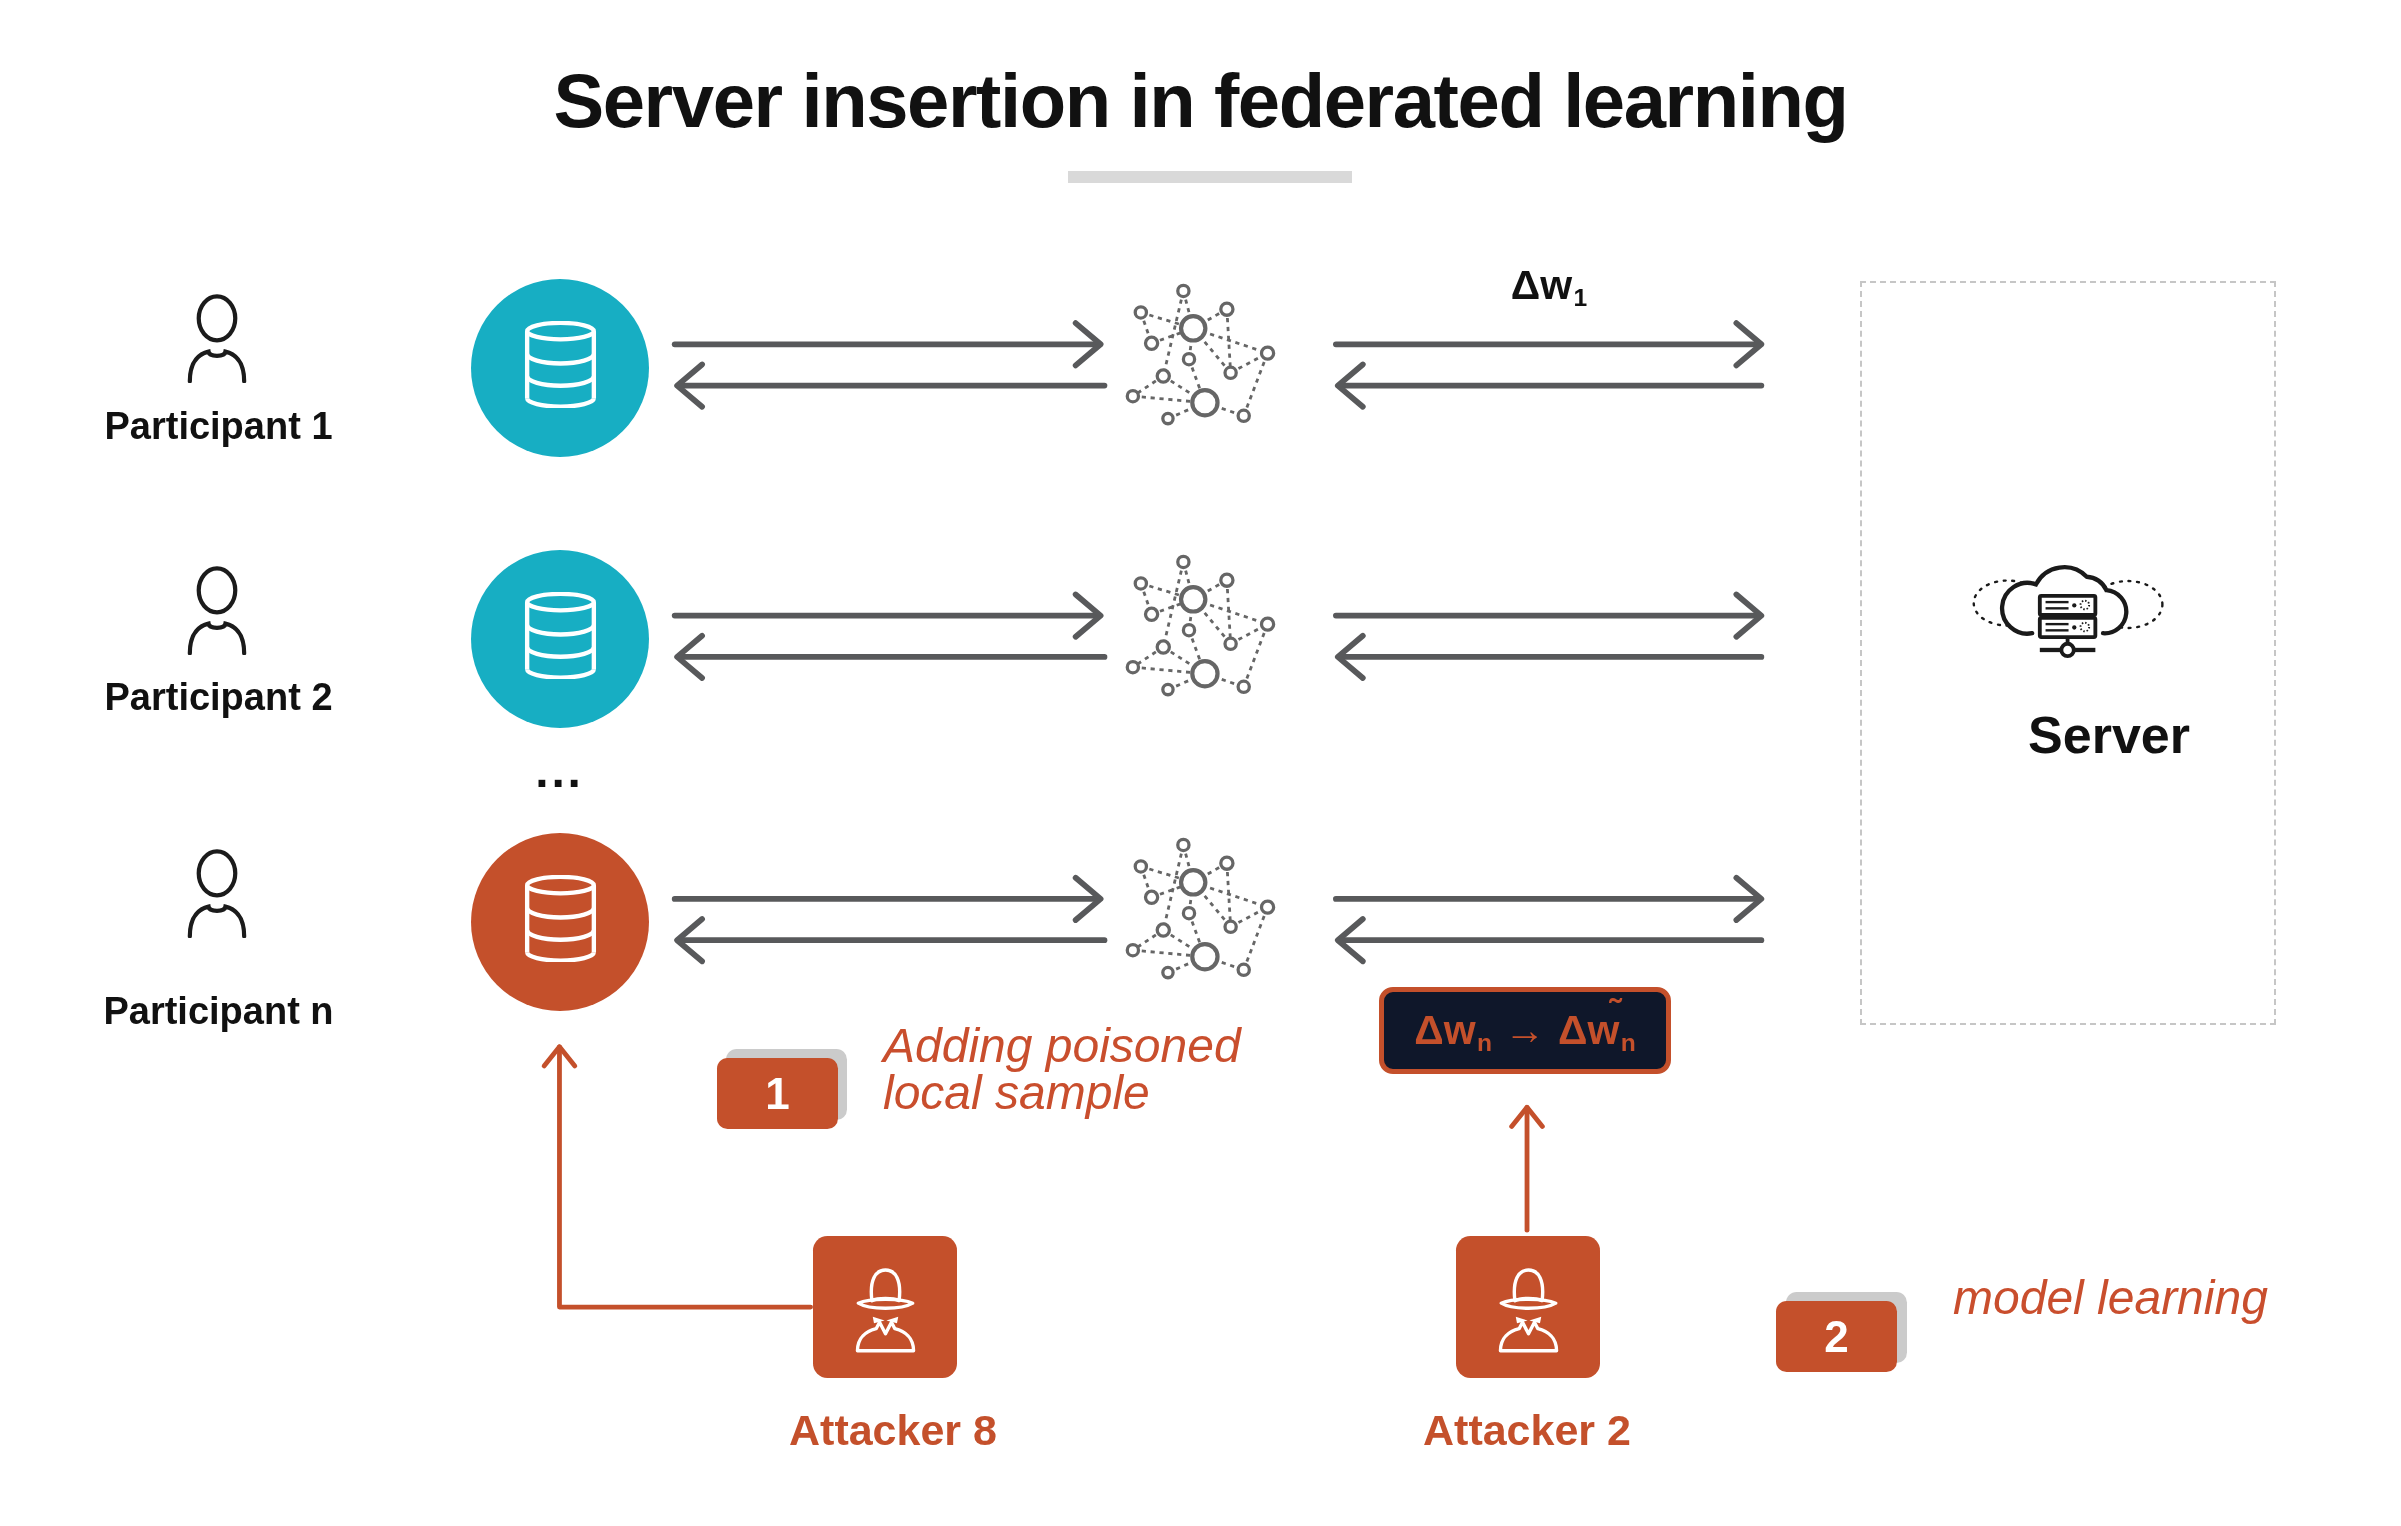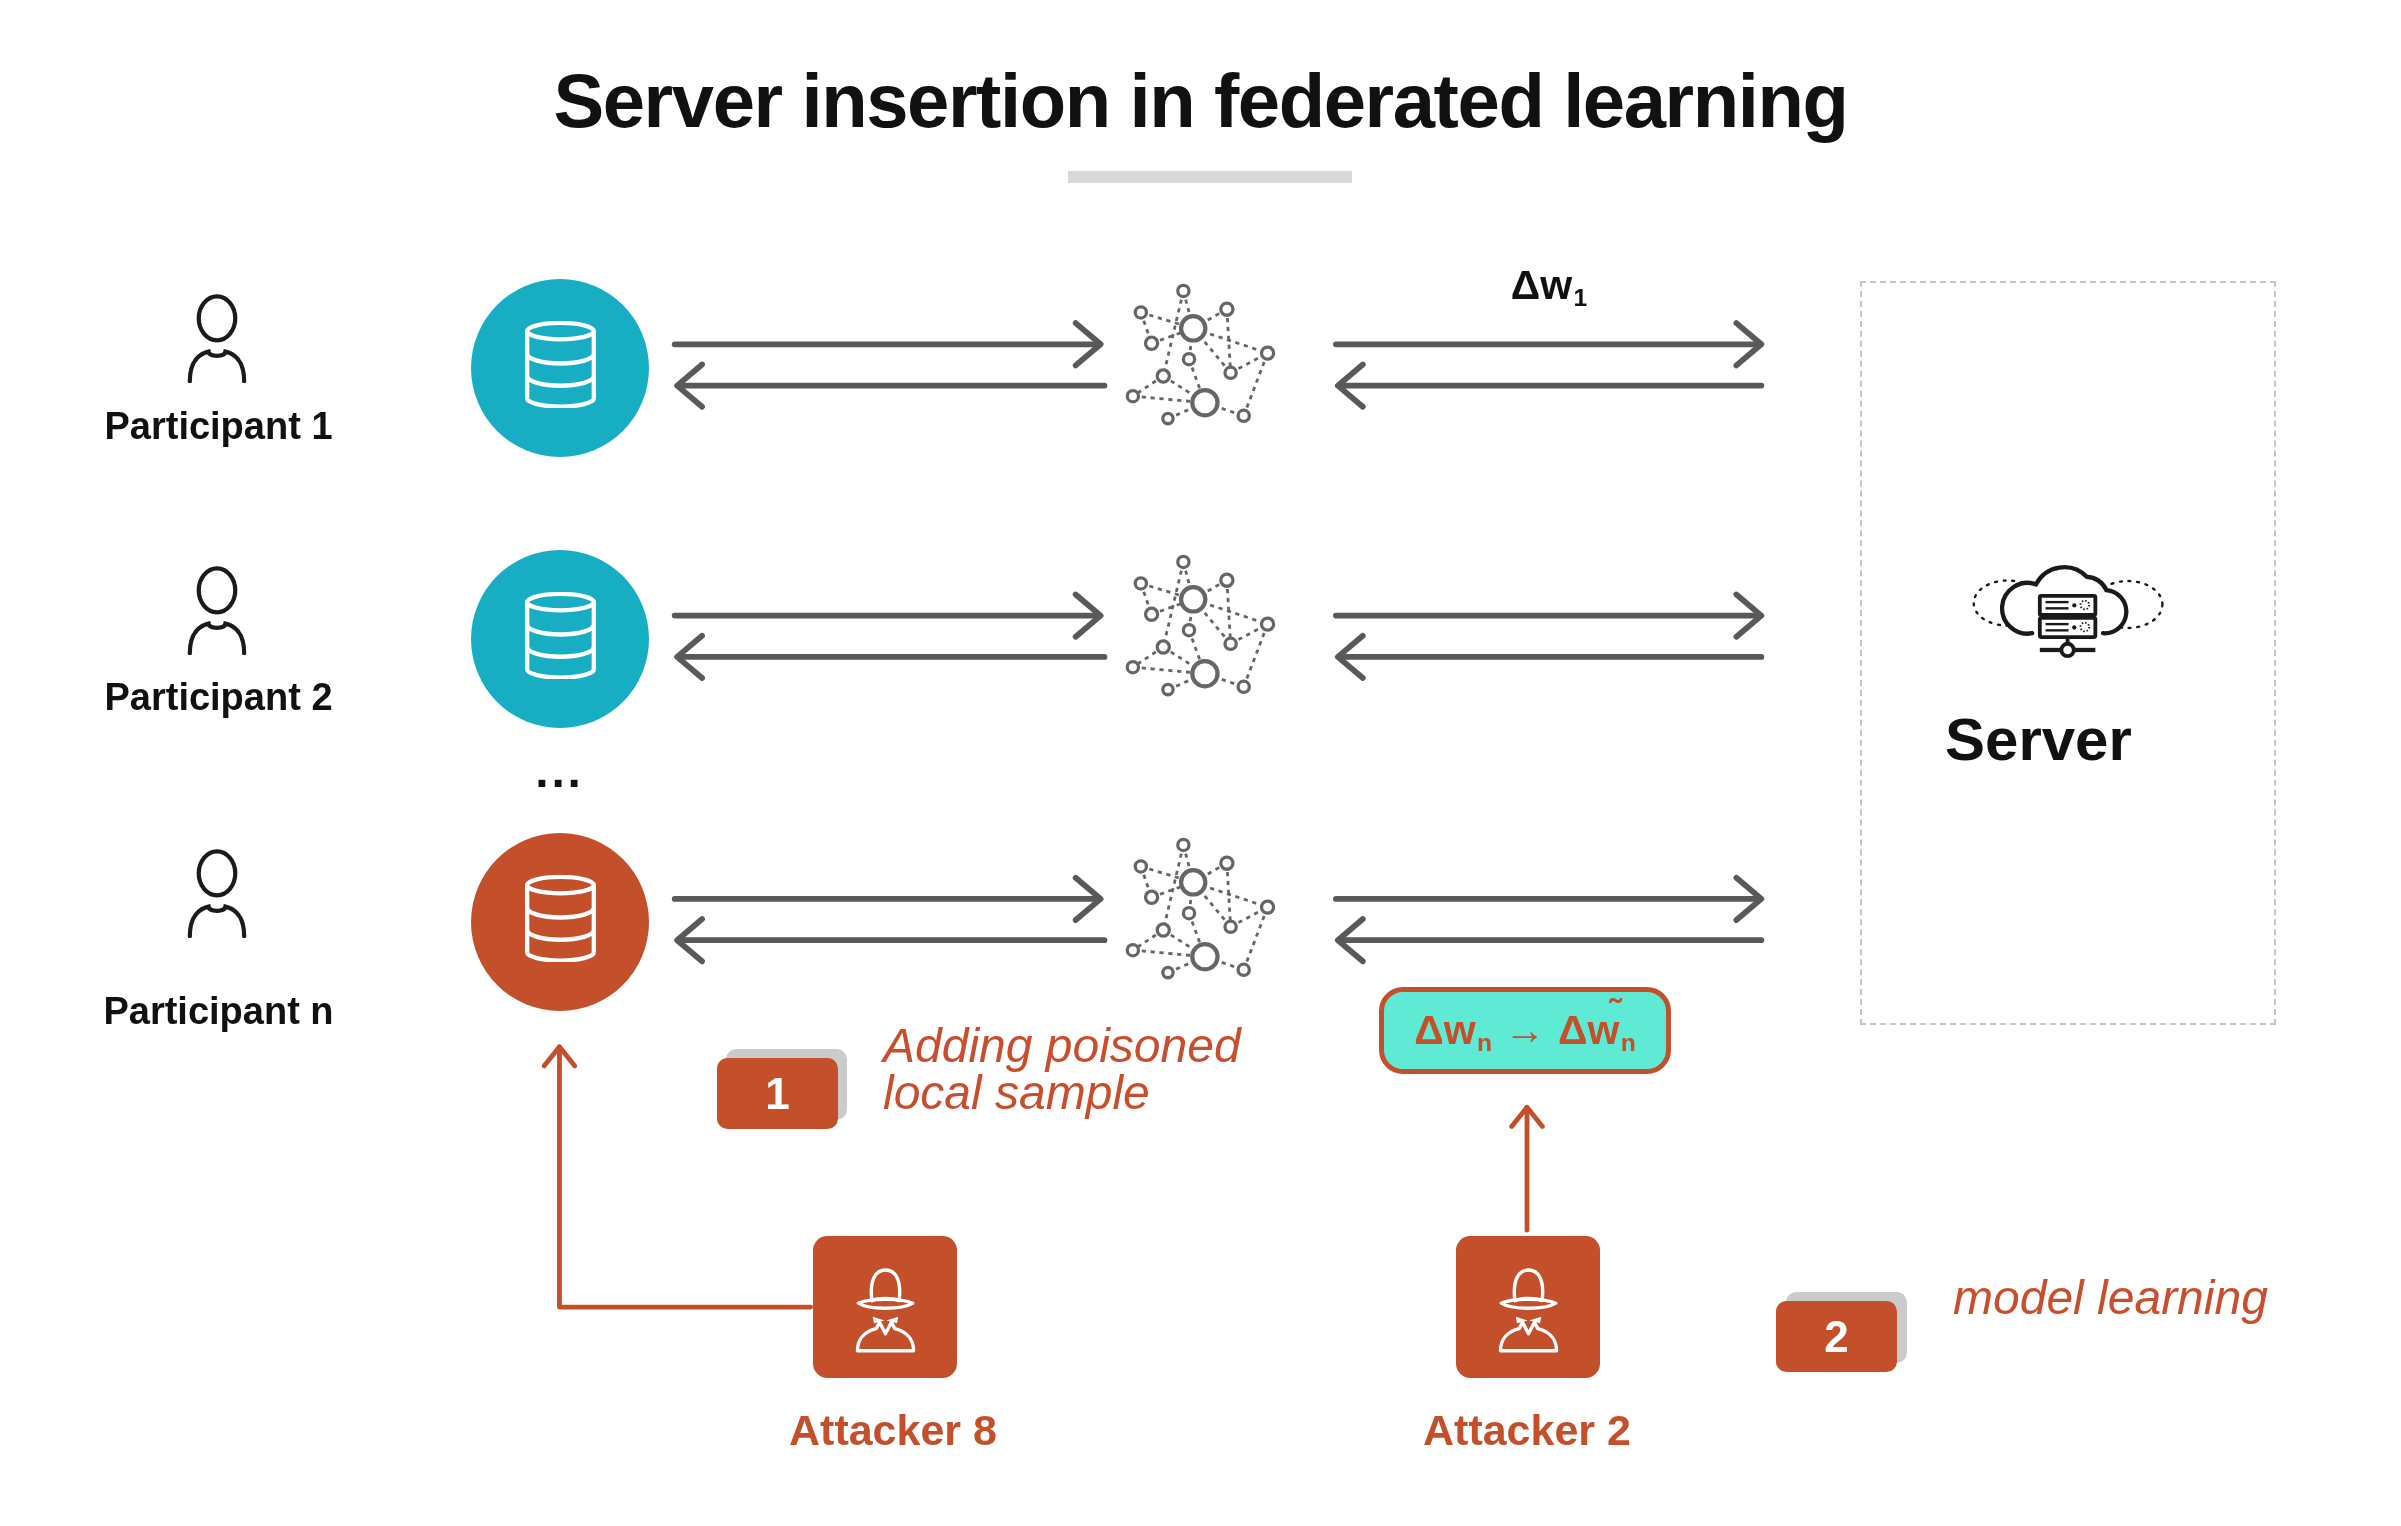--- a/index.html
+++ b/index.html
@@ -34,37 +34,37 @@
   .net-2{left:1124px;top:551px;}
   .net-3{left:1124px;top:834px;}
   
   .dw1{left:1424px;top:262px;width:250px;text-align:center;
        font-size:41px;font-weight:700;color:#111;}
   .sub{font-size:0.6em;position:relative;top:0.3em;margin-left:1.4px;font-weight:700;}
   
   .server-box{left:1860px;top:281px;width:412px;height:740px;
               border:2.4px dashed #c6c6c6;background:#ffffff;}
   .cloud{left:1959px;top:548px;width:221px;height:158px;}
-  .server-label{left:1945px;top:705px;width:245px;text-align:left;
-                font-size:60px;font-weight:700;color:#111;}
+  .server-label{left:1945px;top:705px;width:245px;text-align:right;
+                font-size:52px;font-weight:700;color:#111;}
   
   .badge-shadow{width:121px;height:71px;border-radius:10.6px;background:#cbcbcb;}
   .badge{width:121px;height:71px;border-radius:10.6px;background:#c4502b;
          display:flex;align-items:center;justify-content:center;
          color:#ffffff;font-size:44px;font-weight:700;}
   .shadow-1{left:726px;top:1049px;}
   .badge-1{left:717px;top:1058px;}
   .shadow-2{left:1786px;top:1292px;}
   .badge-2{left:1776px;top:1301px;}
   .step-text{font-size:48px;font-style:italic;color:#c94e2d;line-height:47px;}
   .step1-text{left:883px;top:1022px;width:528px;}
   .step2-text{left:1953px;top:1274px;width:432px;}
   
   .formula-box{left:1379px;top:987px;width:282px;height:77px;
-               border:5.3px solid #c4502b;border-radius:24px;background:#5eead4;
+               border:5.3px solid #c4502b;border-radius:14px;background:#0f172a;
                display:flex;align-items:center;justify-content:center;gap:12.5px;
                font-size:41px;font-weight:600;color:#c4502b;}
   .wtilde{position:relative;display:inline-block;}
   .tilde-mark{position:absolute;top:-0.46em;right:-0.04em;font-size:0.85em;font-weight:600;}
   
   .attacker-box{width:144px;height:142px;border-radius:14.4px;background:#c4502b;
                 display:flex;align-items:center;justify-content:center;}
   .attacker-1{left:813px;top:1236px;}
   .attacker-2{left:1456px;top:1236px;}
   .spy{width:85px;height:98px;}

